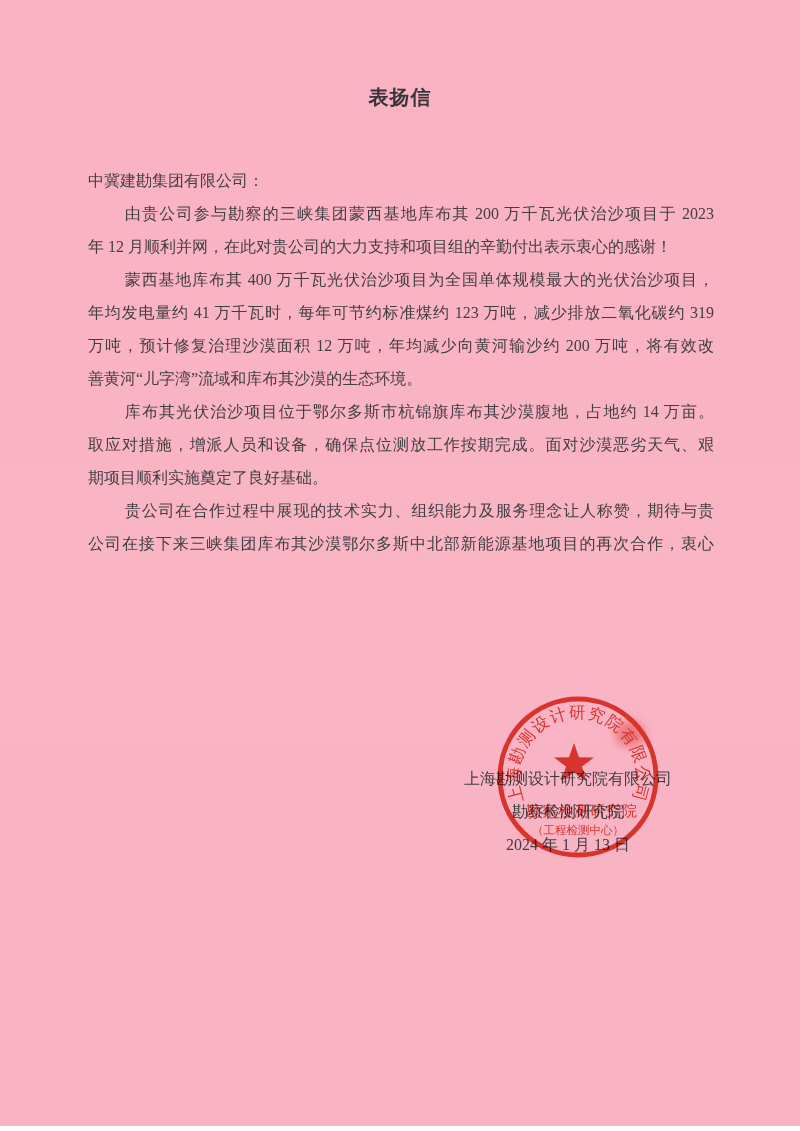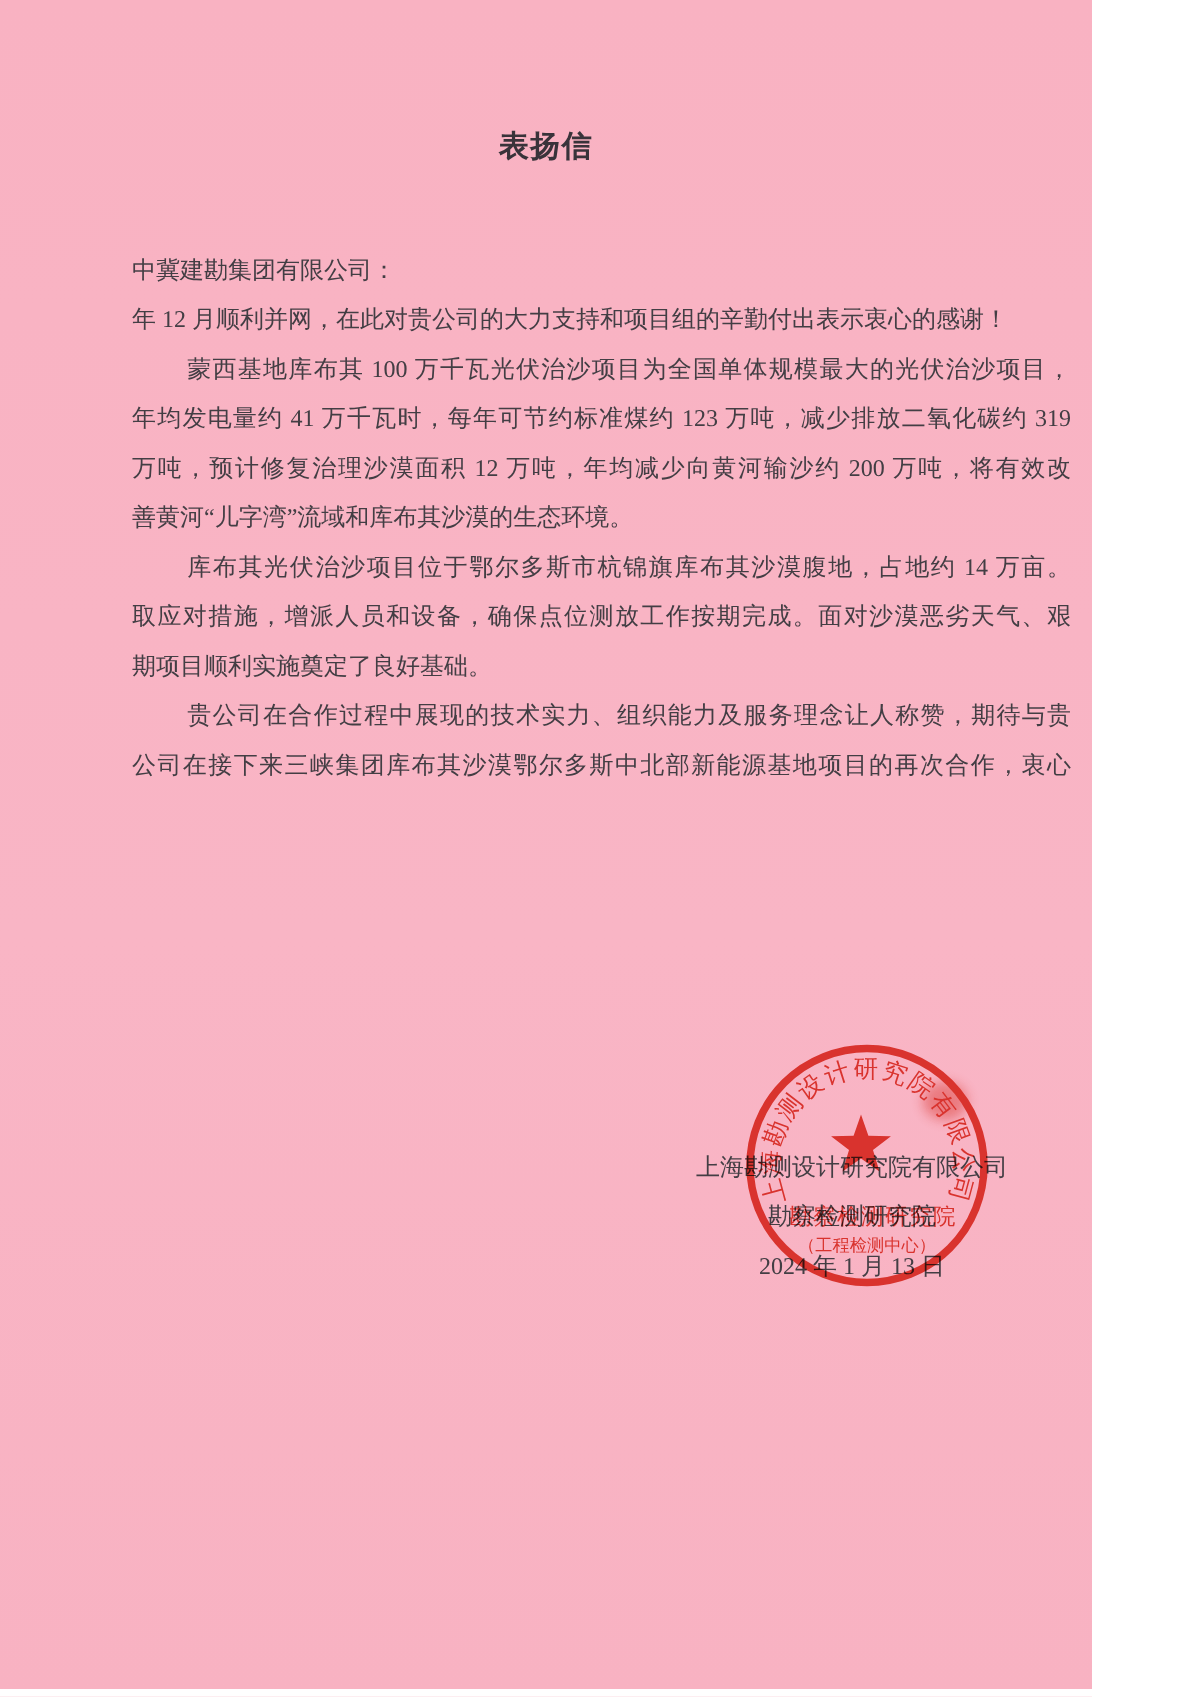--- a/index.html
+++ b/index.html
@@ -1,20 +1,20 @@
 <!DOCTYPE html>
 <html><head>
 <meta charset="utf-8">
 <style>
   html, body { margin: 0; padding: 0; }
   body { background: #ffffff; width: 800px; }
 
   .paper {
     position: relative;
-    width: 728px;
+    width: 800px;
     height: 1131px;
     background: linear-gradient(180deg, #f9b2c2 0%, #f9b5c5 55%, #f8b2c2 100%);
     overflow: hidden;
     font-family: "Liberation Serif", "DejaVu Serif", serif;
   }
   .paper::after {
     content: "";
     position: absolute;
     left: 0; right: 0; bottom: 0;
     height: 5px;
@@ -74,23 +74,24 @@
 </head>
 <body>
 
 <div class="paper">
 
   <h1 class="title">表扬信</h1>
 
   <div class="body-text">
     <div class="line">中冀建勘集团有限公司：</div>
 
+    <div class="line indent fill">由贵公司参与勘察的三峡集团蒙西基地库布其 200 万千瓦光伏治沙项目于 2023</div>
     <div class="line">年 12 月顺利并网，在此对贵公司的大力支持和项目组的辛勤付出表示衷心的感谢！</div>
 
-    <div class="line indent fill">蒙西基地库布其 100 万千瓦光伏治沙项目为全国单体规模最大的光伏治沙项目，</div>
+    <div class="line indent fill">蒙西基地库布其 400 万千瓦光伏治沙项目为全国单体规模最大的光伏治沙项目，</div>
     <div class="line fill">年均发电量约 41 万千瓦时，每年可节约标准煤约 123 万吨，减少排放二氧化碳约 319</div>
     <div class="line fill">万吨，预计修复治理沙漠面积 12 万吨，年均减少向黄河输沙约 200 万吨，将有效改</div>
     <div class="line">善黄河“儿字湾”流域和库布其沙漠的生态环境。</div>
 
     <div class="line indent fill">库布其光伏治沙项目位于鄂尔多斯市杭锦旗库布其沙漠腹地，占地约 14 万亩。</div>
     <div class="line fill">取应对措施，增派人员和设备，确保点位测放工作按期完成。面对沙漠恶劣天气、艰</div>
     <div class="line">期项目顺利实施奠定了良好基础。</div>
 
     <div class="line indent fill">贵公司在合作过程中展现的技术实力、组织能力及服务理念让人称赞，期待与贵</div>
     <div class="line fill">公司在接下来三峡集团库布其沙漠鄂尔多斯中北部新能源基地项目的再次合作，衷心</div>

